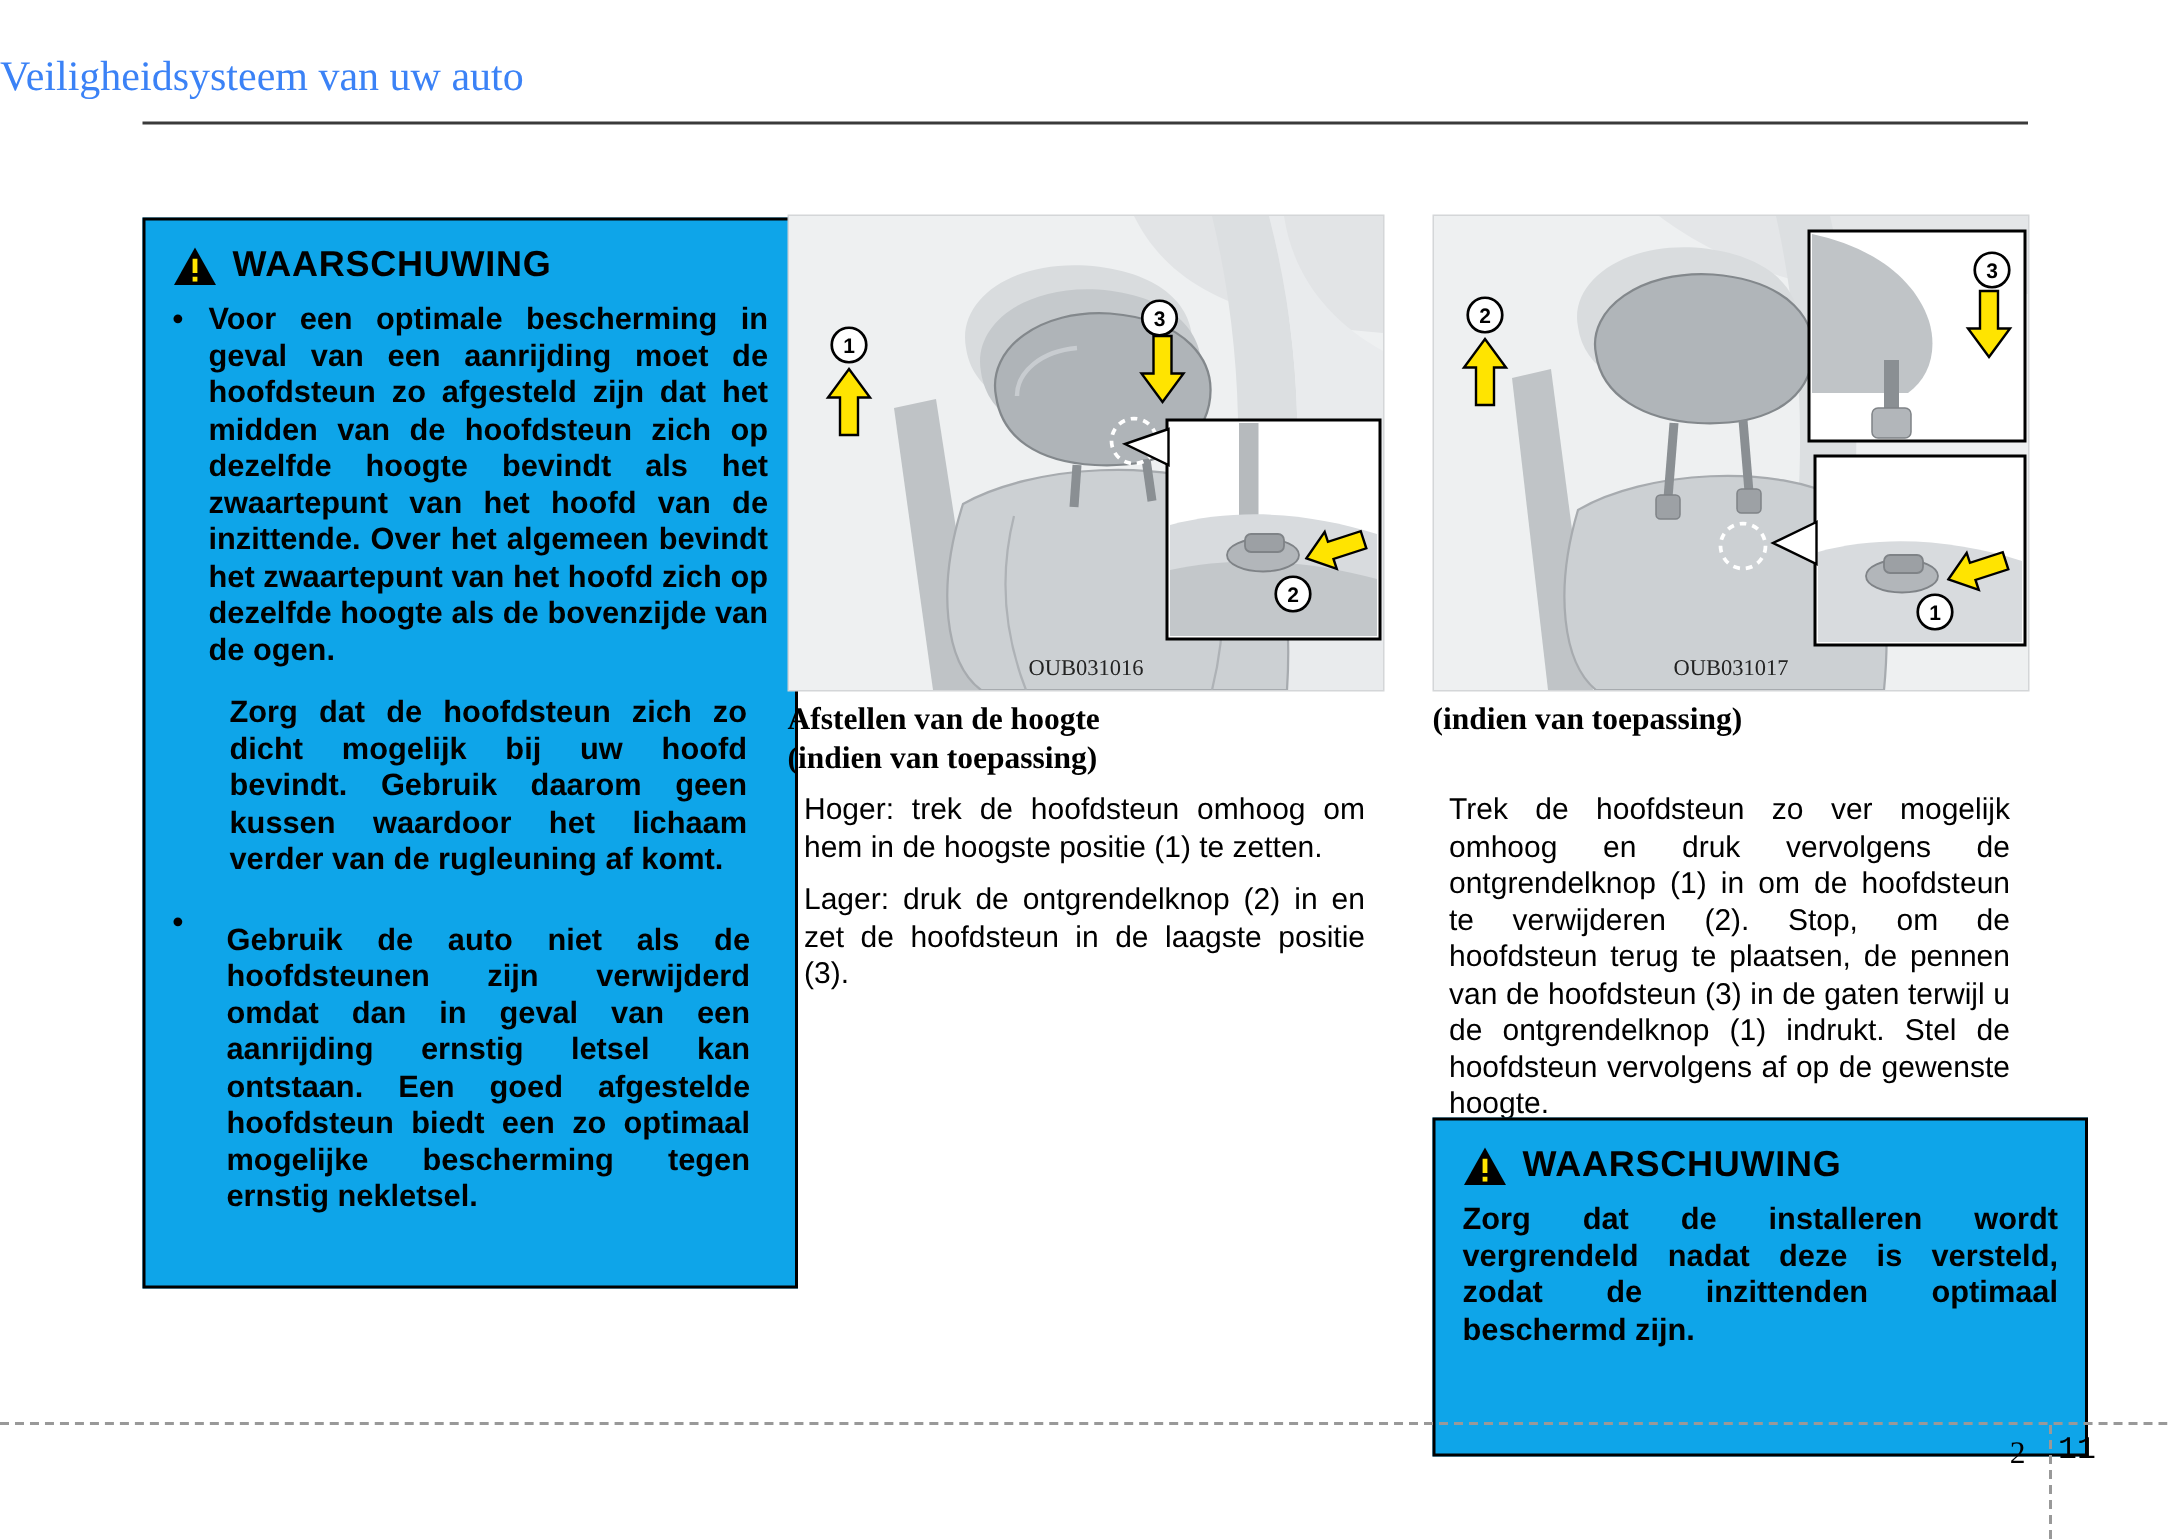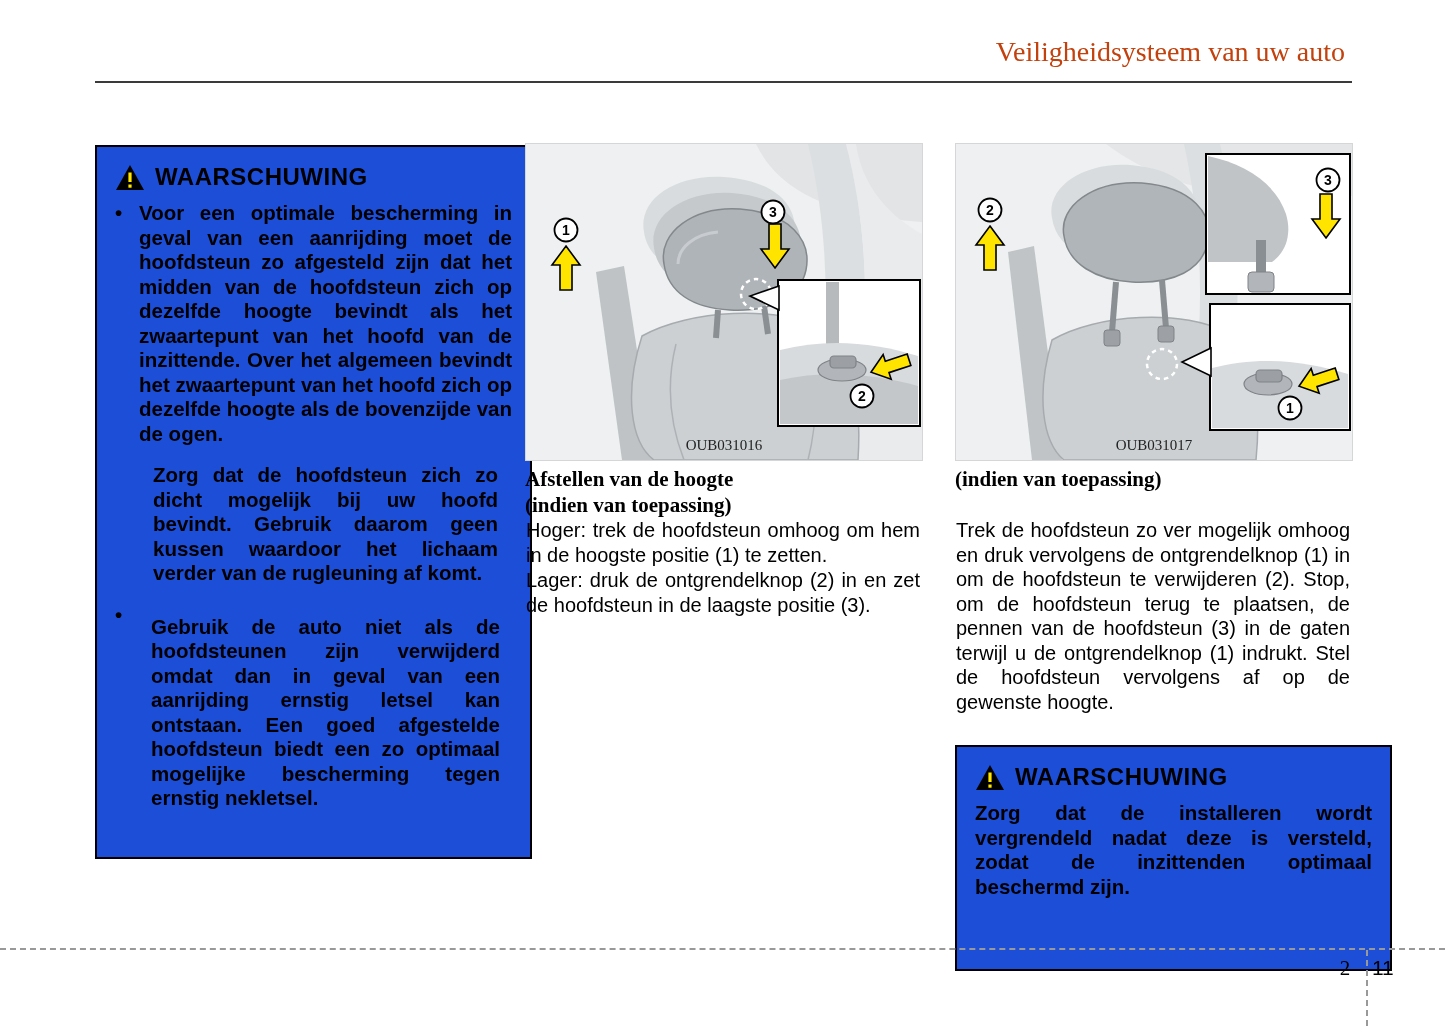--- a/index.html
+++ b/index.html
@@ -3,56 +3,56 @@
 <meta charset="utf-8">
 <style>
   html,body{margin:0;padding:0;}
   body{
     width:1445px;height:1026px;position:relative;overflow:hidden;
     background:#ffffff;color:#000;
     font-family:"Liberation Sans",sans-serif;
   }
   
   .header-title{
-    position:absolute;top:36px;left:0;width:1345px;text-align:right;
-    font-family:"Liberation Serif",serif;font-size:28px;color:#c2410c;
+    position:absolute;top:36px;left:0;width:1345px;
+    font-family:"Liberation Serif",serif;font-size:28px;color:#3b82f6;
   }
   .header-rule{position:absolute;top:81px;left:95px;width:1257px;height:2px;background:#3a3a3a;}
 
   
-  .warnbox{position:absolute;background:#1d4ed8;border:2px solid #000;padding:16px 18px;}
+  .warnbox{position:absolute;background:#0ea5e9;border:2px solid #000;padding:16px 18px;}
   #warn-left{left:95px;top:145px;width:397px;height:678px;}
   #warn-right{left:955px;top:745px;width:397px;height:190px;}
   .warn-title{display:flex;align-items:center;gap:10px;font-weight:bold;font-size:24px;margin-bottom:10px;letter-spacing:.5px;}
   .warn-item{display:flex;font-weight:bold;font-size:20.5px;line-height:24.5px;text-align:justify;margin-bottom:3px;}
   .warn-bullet{width:24px;flex:none;font-size:20.5px;}
   .warn-item.nobullet{padding-left:24px;}
   .warn-text{font-weight:bold;font-size:20.5px;line-height:24.5px;text-align:justify;}
 
   
   .figure{position:absolute;top:143px;width:396px;height:316px;border:1px solid #d4d6d8;}
   #fig-mid{left:525px;} #fig-right{left:955px;}
   .figure svg{display:block;width:100%;height:100%;}
   .caption{position:absolute;top:466px;width:396px;font-family:"Liberation Serif",serif;font-weight:bold;font-size:21px;line-height:26px;}
   #cap-mid{left:525px;} #cap-right{left:955px;}
   .body-text{position:absolute;top:517px;width:396px;font-size:20px;line-height:24.5px;text-align:justify;}
   #body-mid{left:525px;} #body-right{left:955px;}
-  .body-text p{margin:1px;}
+  .body-text p{margin:11px;}
 
   
   .arr{fill:#ffe400;stroke:#000;stroke-width:1.6;}
   .co-c{fill:#fff;stroke:#000;stroke-width:1.8;}
   .co-t{font-family:"Liberation Sans",sans-serif;font-weight:bold;font-size:14px;text-anchor:middle;fill:#000;}
   .fig-label{font-family:"Liberation Serif",serif;font-size:15px;text-anchor:middle;fill:#222;}
 
   
   .footer-hrule{position:absolute;top:948px;left:0;width:1445px;border-top:2px dashed #999;}
   .footer-vrule{position:absolute;top:950px;left:1366px;height:76px;border-left:2px dashed #999;}
   .chapter-num{position:absolute;top:956px;left:1330px;width:30px;text-align:center;font-family:"Liberation Serif",serif;font-size:21px;}
-  .page-num{position:absolute;top:956px;left:1372px;font-family:Liberation Sans, sans-serif;font-size:21px;}
+  .page-num{position:absolute;top:956px;left:1372px;font-family:Liberation Mono, monospace;font-size:21px;}
 </style>
 </head>
 <body>
 
 <div class="header-title">Veiligheidsysteem van uw auto</div>
 <div class="header-rule"></div>
 
 <section class="warnbox" id="warn-left">
   <div class="warn-title">
     <svg width="30" height="27" viewBox="0 0 30 27">

